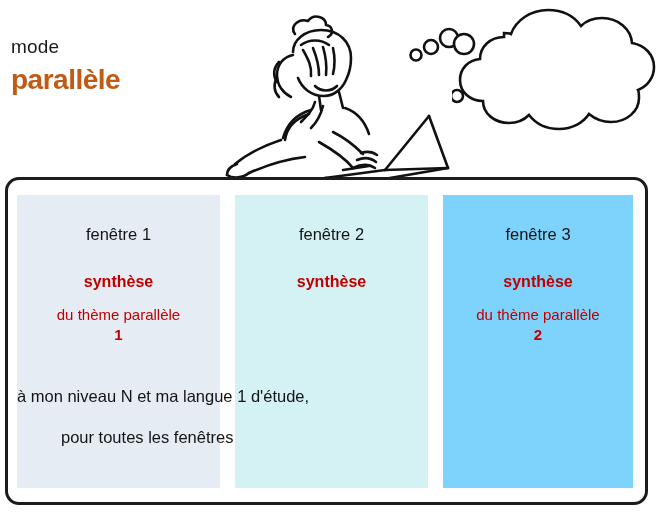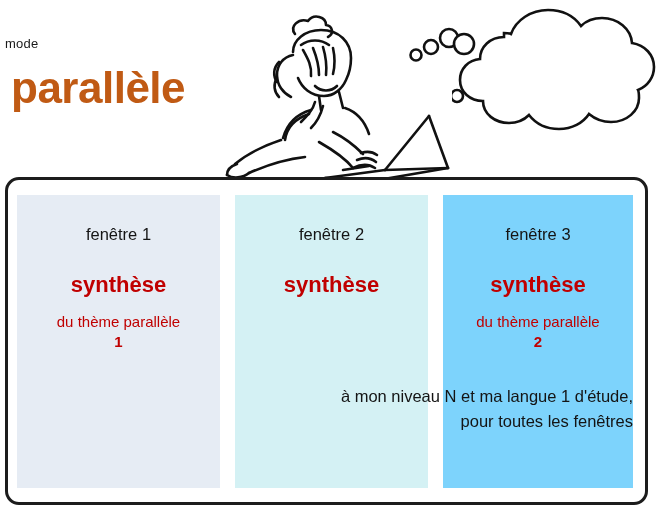--- a/index.html
+++ b/index.html
@@ -7,26 +7,26 @@
     width:657px;height:515px;
     background:#ffffff;
     font-family:"Liberation Sans","DejaVu Sans",sans-serif;
     overflow:hidden;
     position:relative;
   }
   .stage{position:absolute;left:0;top:0;width:657px;height:515px;}
 
   
   #mode-label{
-    position:absolute;left:5px;top:36px;
-    font-size:13px;color:#1a1a1a;letter-spacing:.2px;
+    position:absolute;left:11px;top:36px;
+    font-size:19px;color:#1a1a1a;letter-spacing:.2px;
   }
   #mode-title{
     position:absolute;left:11px;top:66px;
-    font-size:44px;font-weight:bold;color:#c05a14;
+    font-size:28px;font-weight:bold;color:#c05a14;
     letter-spacing:-.5px;line-height:1;
   }
 
   
   #illustration{position:absolute;left:215px;top:0px;width:245px;height:180px;}
   #thought-bubble{position:absolute;left:452px;top:4px;width:205px;height:132px;}
 
   
   #main-box{
     position:absolute;left:5px;top:177px;width:643px;height:328px;
@@ -40,35 +40,35 @@
   #panel-1{left:17px;width:203px;background:#e6ecf4;}
   #panel-2{left:235px;width:193px;background:#d4f1f4;}
   #panel-3{left:443px;width:190px;background:#7dd3fc;}
 
   .panel-inner{
     position:absolute;top:0;left:0;width:100%;
     text-align:center;padding-top:30px;box-sizing:border-box;
   }
   .win-title{font-size:16.5px;color:#151515;line-height:1.2;}
   .synth{
-    font-size:22px;font-weight:bold;color:#c00000;
+    font-size:16px;font-weight:bold;color:#c00000;
     margin-top:27px;line-height:1.2;
   }
   .detail{
     font-size:15px;color:#c00000;margin-top:14px;line-height:1.35;
   }
   .detail b{font-weight:bold;}
 
   
   #caption{
     position:absolute;left:17px;top:388px;width:616px;
-    text-align:right;font-size:16.5px;color:#141414;line-height:1.0;
+    text-align:left;font-size:16.5px;color:#141414;line-height:1.0;
   }
   #caption-line-1{display:block;}
-  #caption-line-2{display:block;margin-top:8px;}
+  #caption-line-2{display:block;margin-top:24px;padding-left:44px;}
   .cap-span{background:transparent;}
 </style>
 </head>
 <body>
 
 <div class="stage">
 
   <div id="mode-label">mode</div>
   <div id="mode-title">parallèle</div>
 

